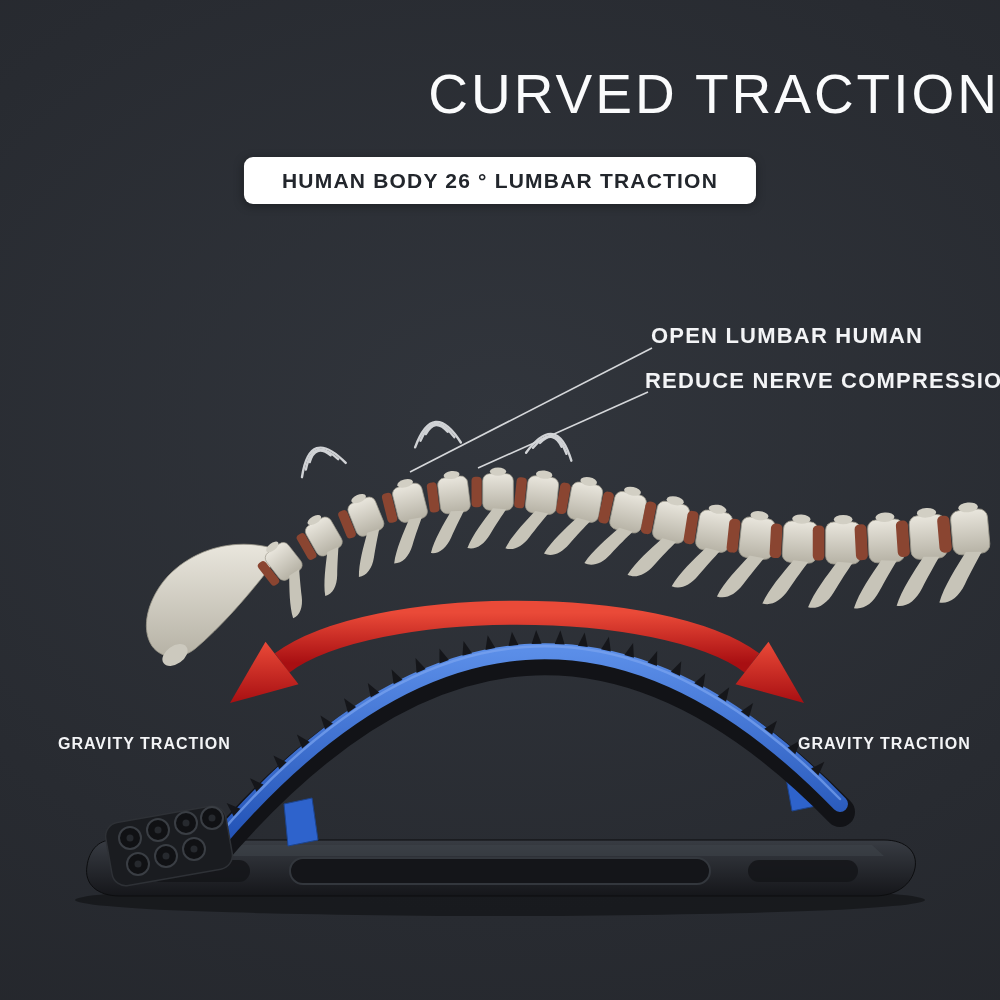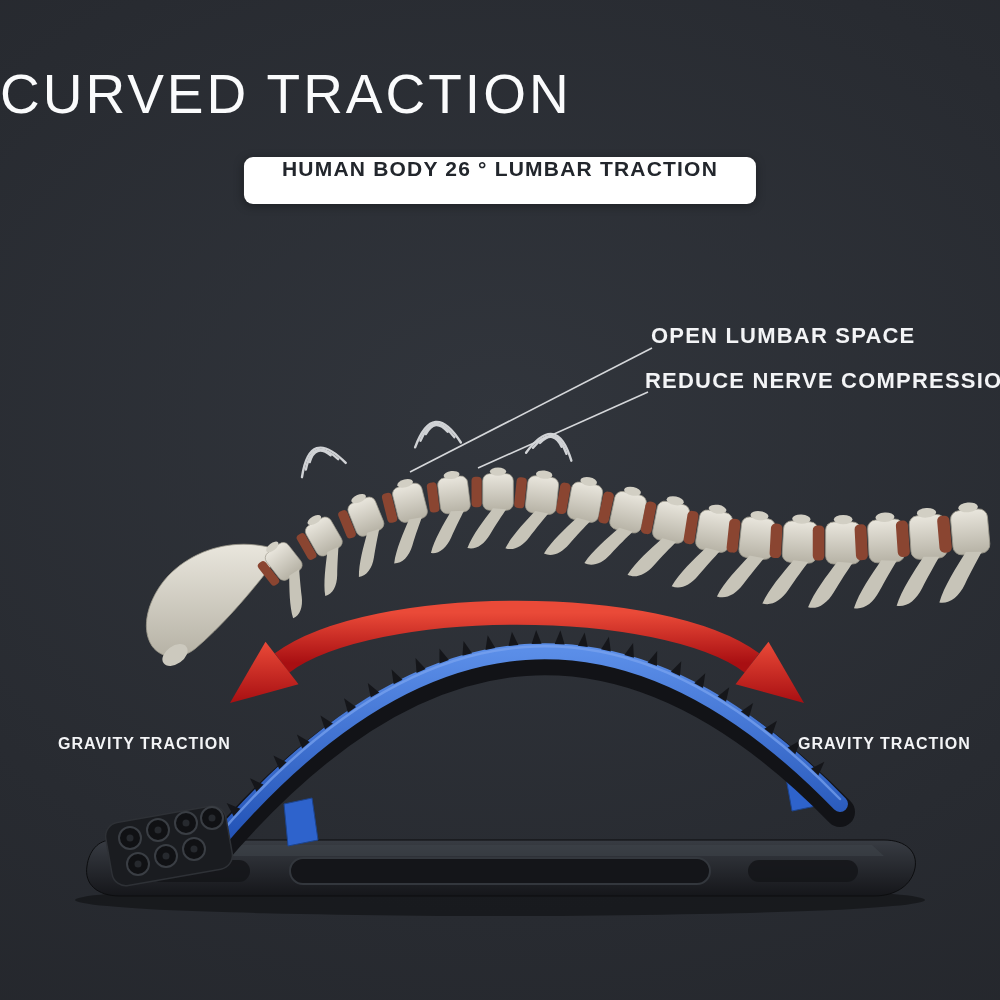--- a/index.html
+++ b/index.html
@@ -4,27 +4,27 @@
 <style>
   *{box-sizing:border-box}
   html,body{margin:0;padding:0;background:#17181b}
   .stage{
     position:relative;width:1000px;height:1000px;margin:0 auto;overflow:hidden;
     font-family:"Liberation Sans",sans-serif;
     background:radial-gradient(ellipse 120% 90% at 50% 42%, #31353c 0%, #282b31 55%, #222429 100%);
   }
   .gfx{position:absolute;left:0;top:0;width:1000px;height:1000px}
   .page-title{
-    position:absolute;top:62px;left:0;width:100%;margin:0;text-align:left;
+    position:absolute;top:62px;left:0;width:100%;margin:0;text-align:right;
     font-size:55px;font-weight:500;letter-spacing:3px;color:#fafbfc;
   }
   .banner{
     position:absolute;top:157px;left:50%;transform:translateX(-50%);
     background:#ffffff;border-radius:9px;height:47px;padding:0 38px;
-    display:flex;box-shadow:0 2px 10px rgba(0,0,0,.35);
+    display:flex;align-items:center;box-shadow:0 2px 10px rgba(0,0,0,.35);
   }
   .banner span{font-size:21px;font-weight:700;letter-spacing:1.2px;color:#22262c;white-space:nowrap}
   .callout{position:absolute;color:#f3f4f6;font-weight:700;font-size:22px;letter-spacing:1.2px;white-space:nowrap}
   .callout.c1{left:651px;top:323px}
   .callout.c2{left:645px;top:368px}
   .gravity{position:absolute;top:735px;color:#f3f4f6;font-weight:700;font-size:16px;letter-spacing:1px;white-space:nowrap}
   .gravity.left{left:58px}
   .gravity.right{left:798px}
 </style>
 </head>
@@ -176,18 +176,18 @@
       </g>
     </g>
   </svg>
 
   <h1 class="page-title">CURVED TRACTION</h1>
 
   <div class="banner">
     <span>HUMAN BODY 26 ° LUMBAR TRACTION</span>
   </div>
 
-  <div class="callout c1">OPEN LUMBAR SPACE</div>
+  <div class="callout c1">OPEN LUMBAR HUMAN</div>
   <div class="callout c2">REDUCE NERVE COMPRESSION</div>
 
   <div class="gravity left">GRAVITY TRACTION</div>
   <div class="gravity right">GRAVITY TRACTION</div>
 </div>
 
 </body></html>

